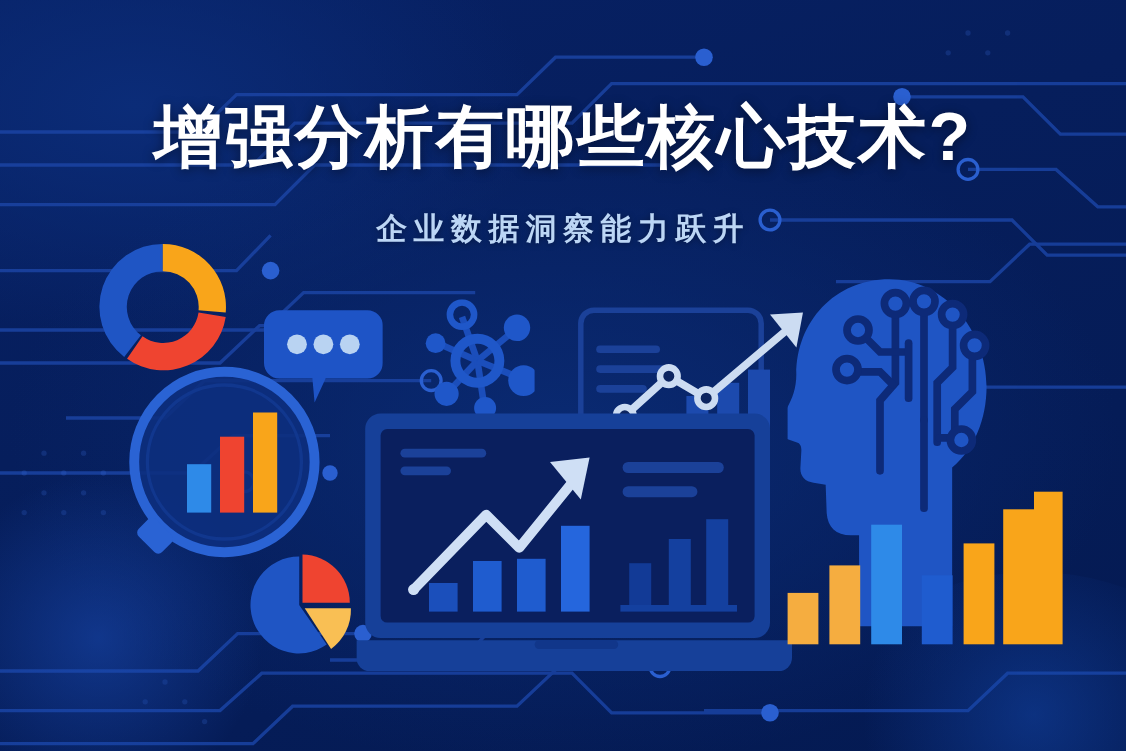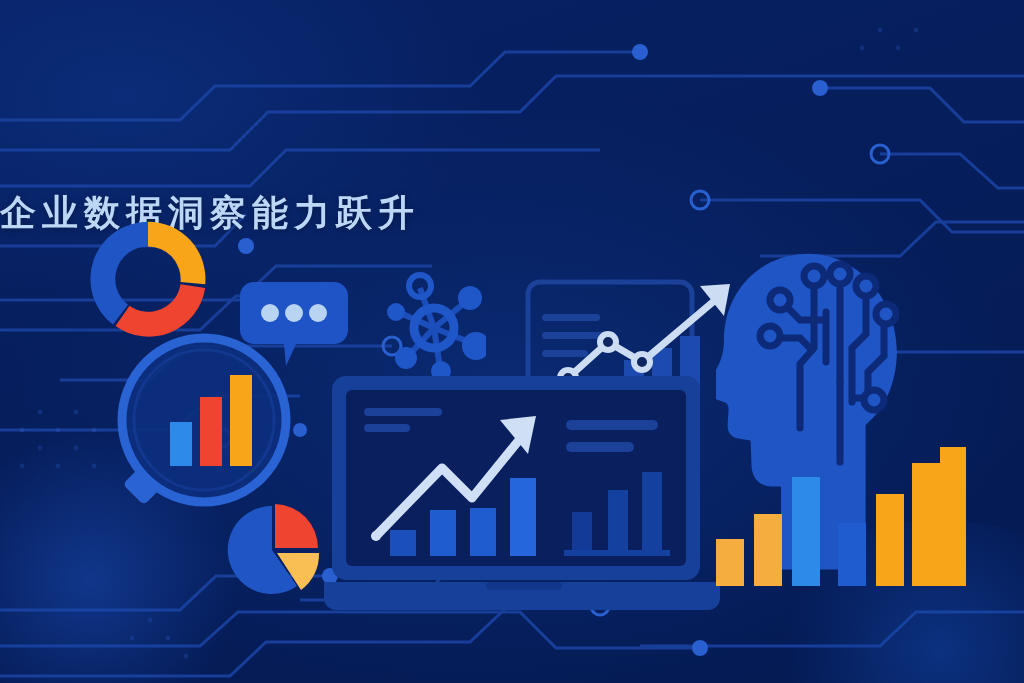--- a/index.html
+++ b/index.html
@@ -15,22 +15,22 @@
   .abs{position:absolute;}
 
   
   #title{
     left:0;top:92px;width:1024px;text-align:center;
     font-size:62px;font-weight:bold;color:#ffffff;letter-spacing:2px;
     line-height:1.08;white-space:nowrap;
     text-shadow:0 2px 10px rgba(0,0,0,.45);
   }
   #subtitle{
-    left:0;top:192px;width:1024px;
-    font-size:36px;font-weight:bold;color:#bcd6f5;letter-spacing:6px;
+    left:0;top:192px;width:1024px;text-align:center;
+    font-size:28px;font-weight:bold;color:#bcd6f5;letter-spacing:6px;
     line-height:1.15;white-space:nowrap;
     text-shadow:0 1px 6px rgba(0,0,0,.35);
   }
   .glowdot{position:absolute;border-radius:50%;background:#2f63d8;opacity:.5;}
 </style>
 </head>
 <body>
 
 <div id="stage">
 
@@ -95,20 +95,21 @@
       <circle cx="880" cy="30" r="2.4"></circle>
         <circle cx="898" cy="48" r="2.4"></circle>
       <circle cx="916" cy="30" r="2.4"></circle>
         <circle cx="862" cy="48" r="2.4"></circle>
     </g>
   </svg>
 
   <div class="glowdot" style="left:-60px;top:430px;width:300px;height:300px;background:radial-gradient(circle,#1a4bb4 0%,rgba(26,75,180,0) 70%);opacity:.55;"></div>
   <div class="glowdot" style="left:760px;top:520px;width:360px;height:260px;background:radial-gradient(circle,#1448ad 0%,rgba(20,72,173,0) 70%);opacity:.5;"></div>
 
+  <div class="abs" id="title">增强分析有哪些核心技术?</div>
   <div class="abs" id="subtitle">企业数据洞察能力跃升</div>
 
   <svg class="abs" style="left:78px;top:214px;" width="140" height="130" viewBox="0 0 100 100">
     <g transform="translate(50,50)">
       <path fill="#1f55c4" d="M0,-44 A44,44 0 0,0 -27,35 L-15.3,19.9 A25,25 0 0,1 0,-25 Z"></path>
       <path fill="#f9a51a" d="M0,-44 A44,44 0 0,1 44,4 L25,2.3 A25,25 0 0,0 0,-25 Z"></path>
       <path fill="#ef4430" d="M44,7 A44,44 0 0,1 -25,36.2 L-14.2,20.6 A25,25 0 0,0 25,4 Z"></path>
     </g>
   </svg>
 

